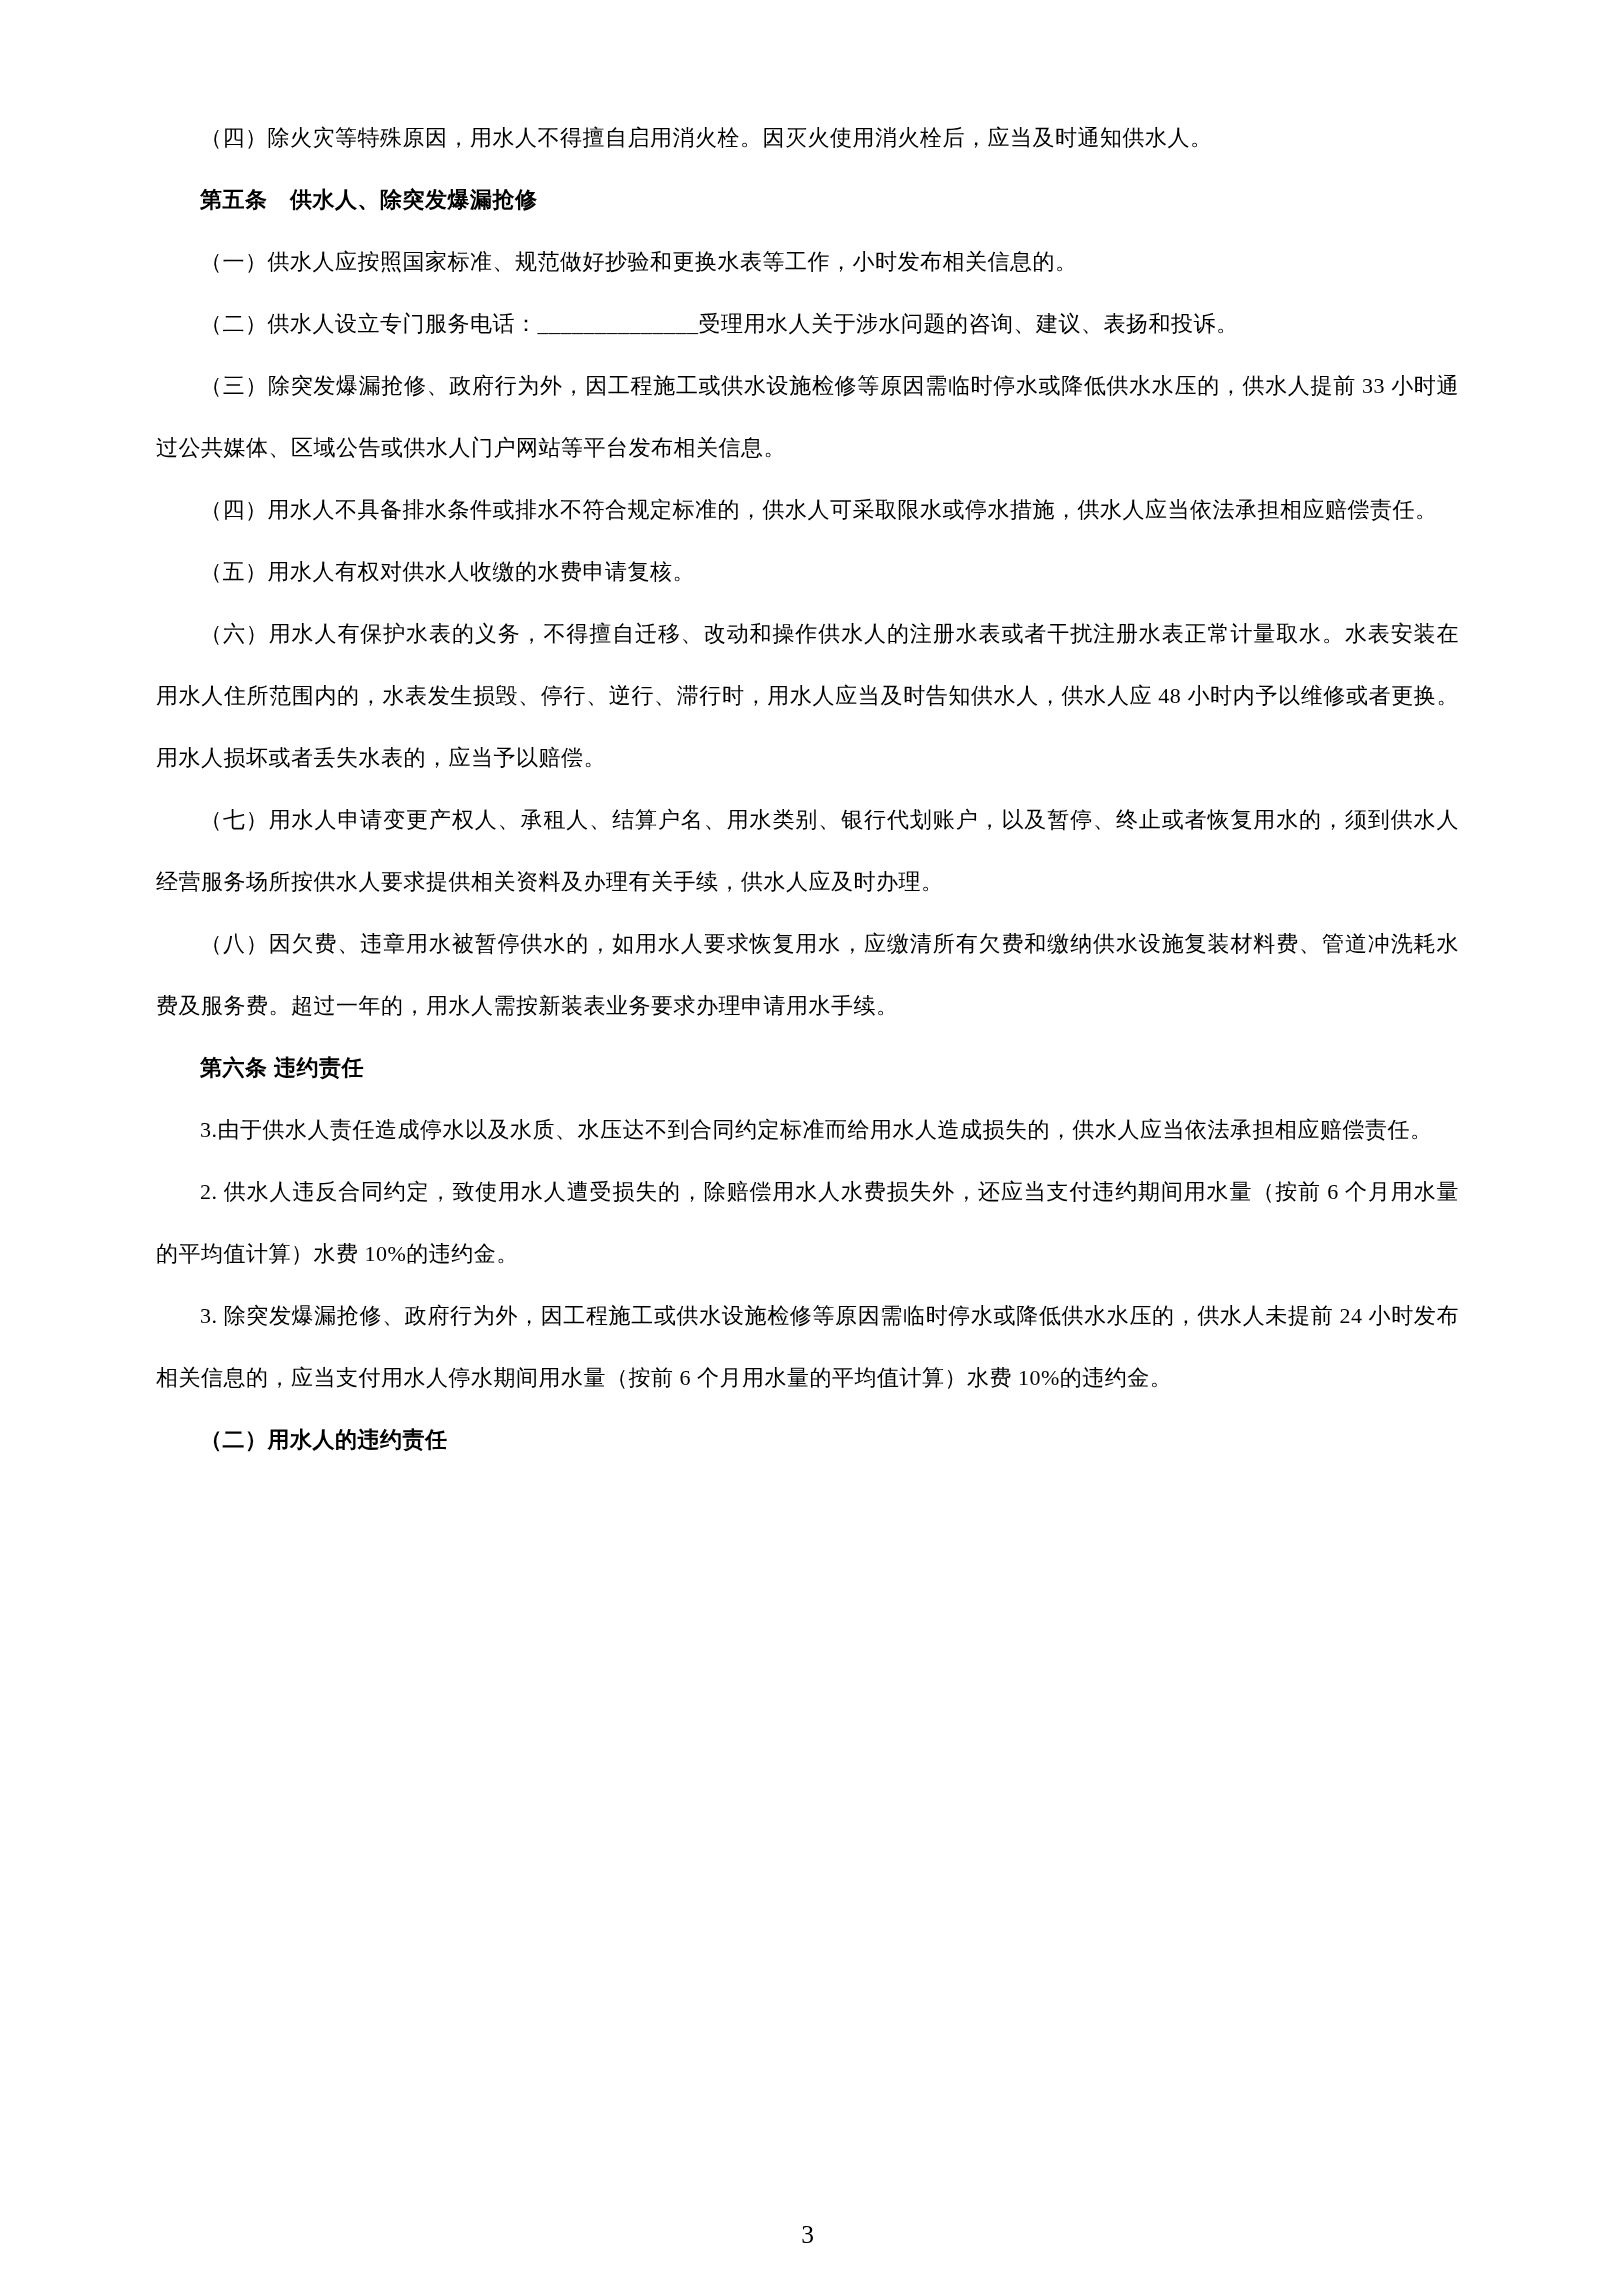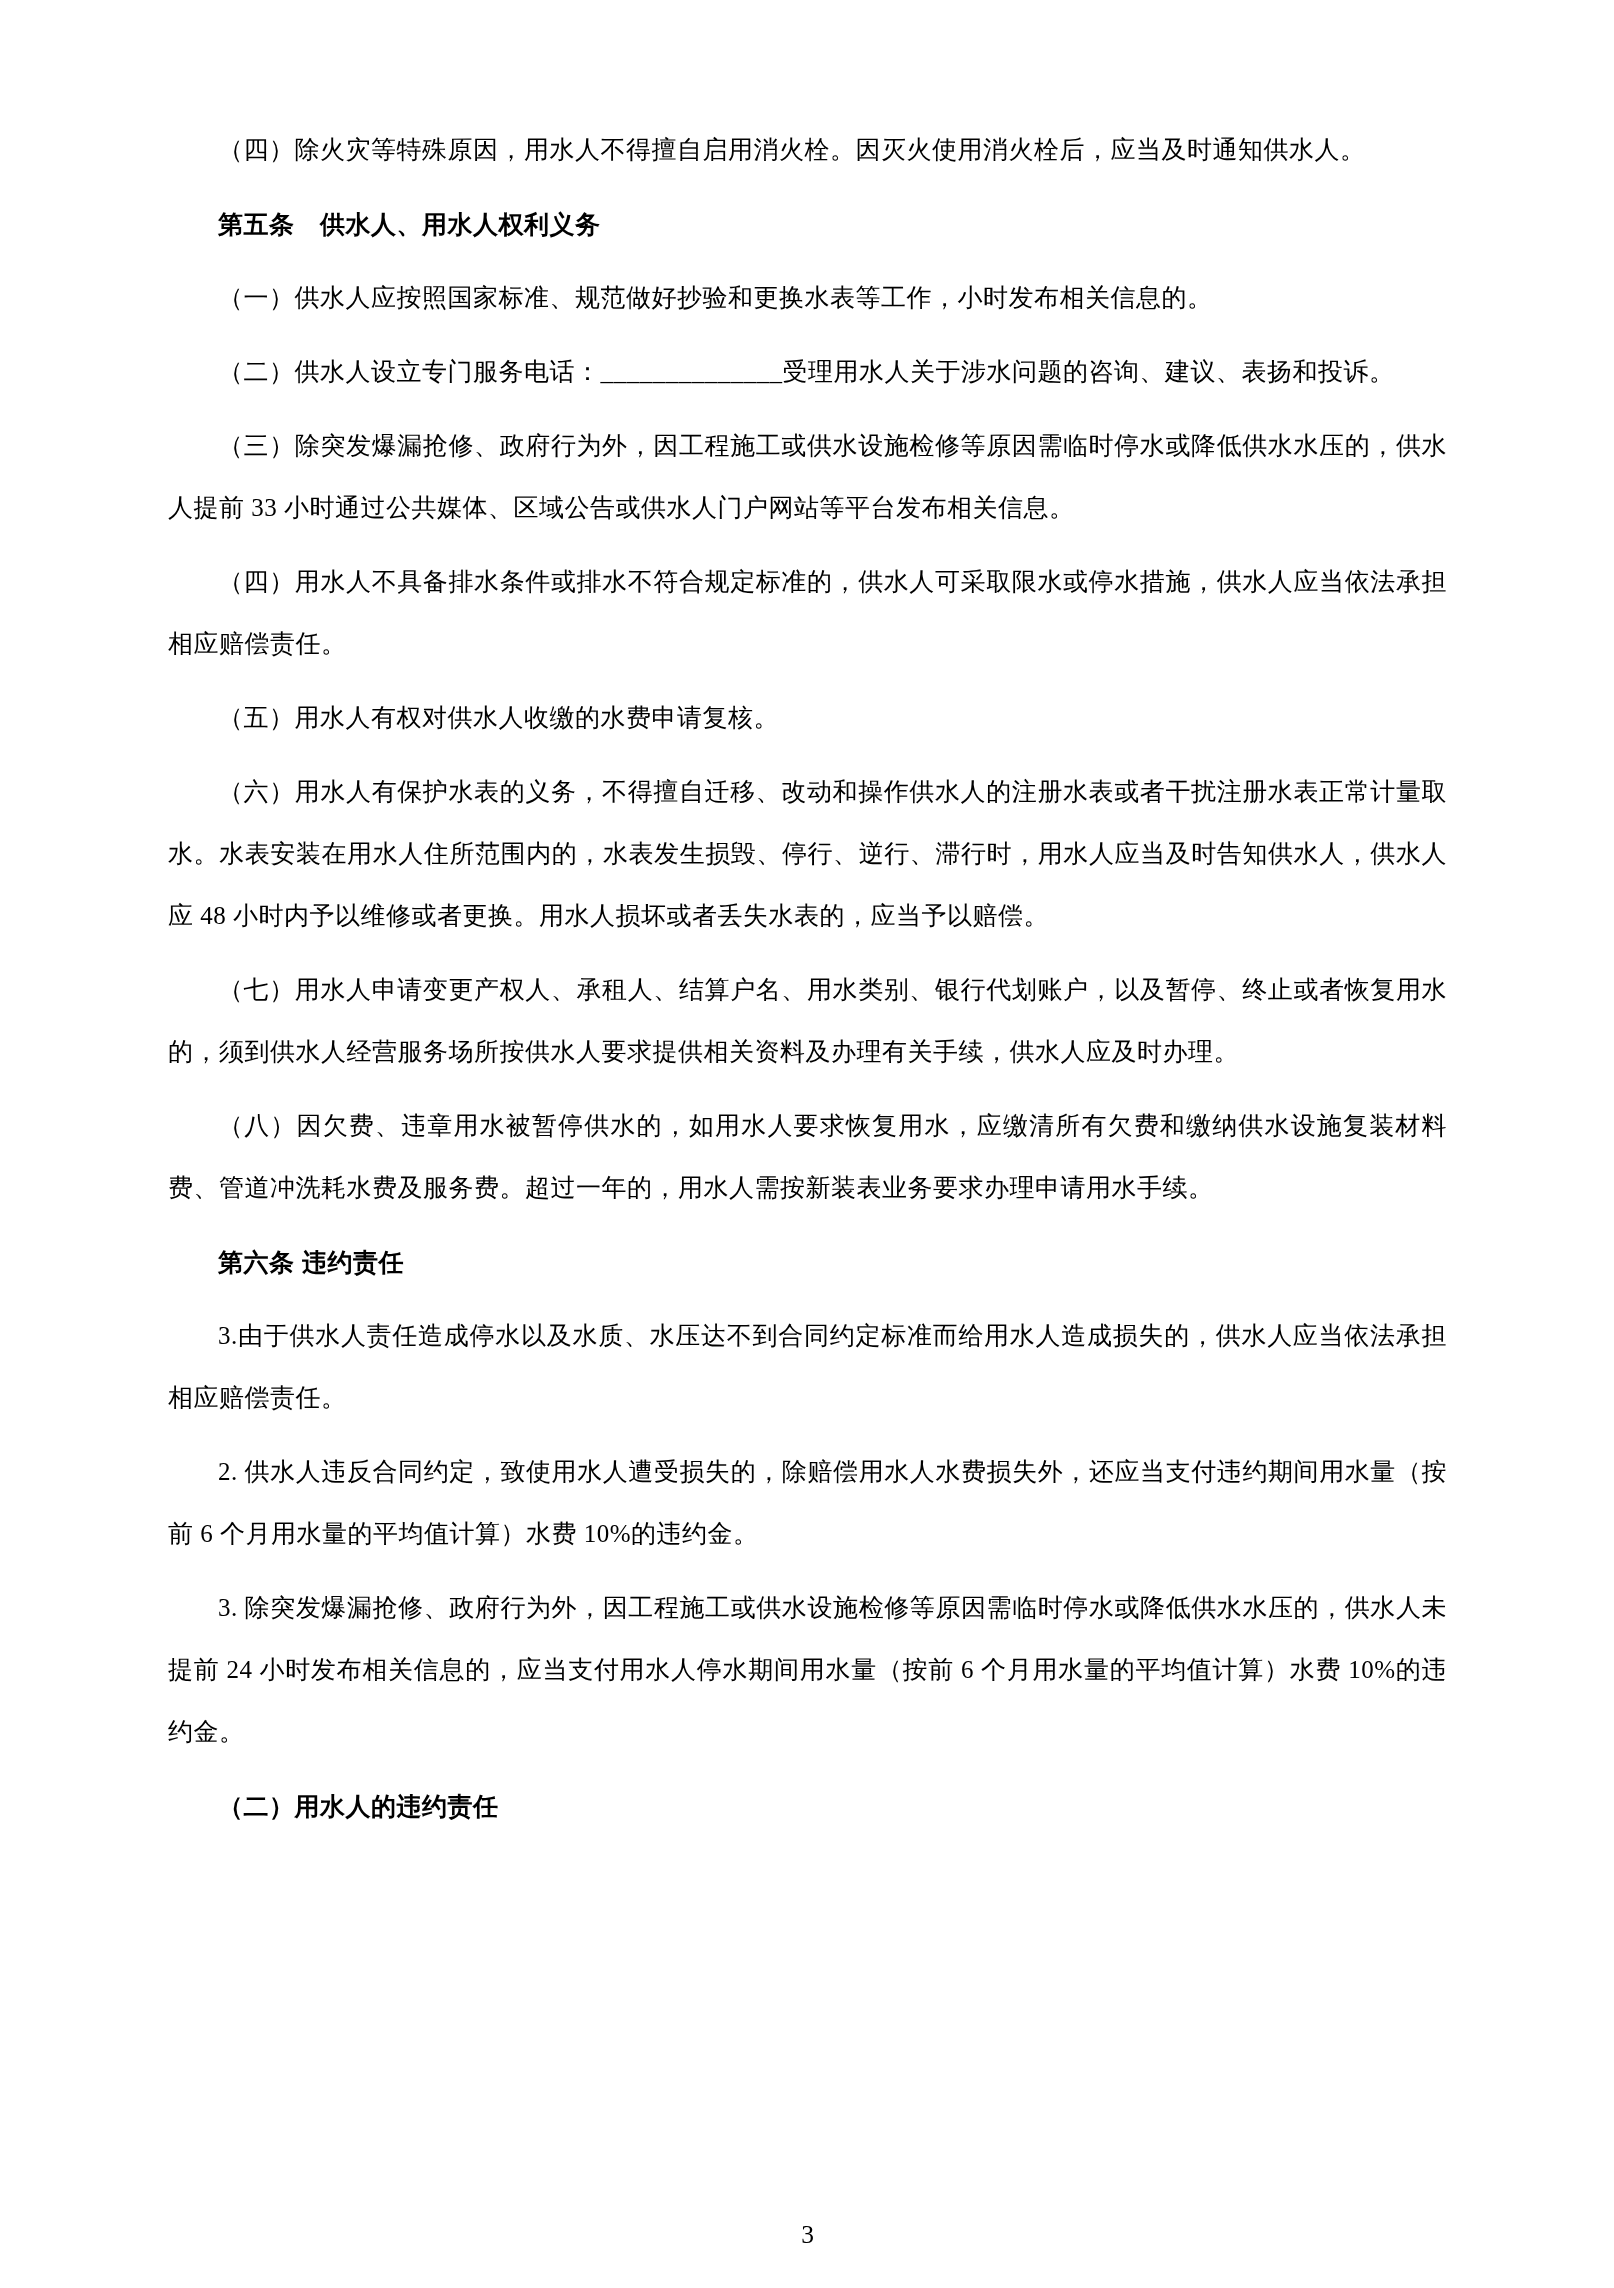--- a/index.html
+++ b/index.html
@@ -17,22 +17,22 @@
     font-family: "Liberation Serif", "DejaVu Serif", serif;
     color: #000000;
   }
   .content {
     position: absolute;
     top: 107px;
     left: 156px;
     right: 156px;
   }
   .para {
-    margin: 12px;
-    font-size: 25px;
+    margin: 0;
+    font-size: 22px;
     line-height: 62px;
     text-align: justify;
     text-indent: 2em;
     letter-spacing: 0.5px;
     word-break: break-all;
   }
   .para.body {
     font-family: "Liberation Serif", "DejaVu Serif", serif;
     font-weight: normal;
   }
@@ -49,21 +49,21 @@
     font-size: 25.5px;
     font-family: "Liberation Serif", "DejaVu Serif", serif;
   }
 </style>
 </head>
 <body>
 
 <div class="page">
   <div class="content">
     <p class="para body">（四）除火灾等特殊原因，用水人不得擅自启用消火栓。因灭火使用消火栓后，应当及时通知供水人。</p>
-    <p class="para heading">第五条　供水人、用水人权利义务</p>
+    <p class="para heading">第五条　供水人、除突发爆漏抢修</p>
     <p class="para body">（一）供水人应按照国家标准、规范做好抄验和更换水表等工作，小时发布相关信息的。</p>
     <p class="para body">（二）供水人设立专门服务电话：______________受理用水人关于涉水问题的咨询、建议、表扬和投诉。</p>
     <p class="para body">（三）除突发爆漏抢修、政府行为外，因工程施工或供水设施检修等原因需临时停水或降低供水水压的，供水人提前 33 小时通过公共媒体、区域公告或供水人门户网站等平台发布相关信息。</p>
     <p class="para body">（四）用水人不具备排水条件或排水不符合规定标准的，供水人可采取限水或停水措施，供水人应当依法承担相应赔偿责任。</p>
     <p class="para body">（五）用水人有权对供水人收缴的水费申请复核。</p>
     <p class="para body">（六）用水人有保护水表的义务，不得擅自迁移、改动和操作供水人的注册水表或者干扰注册水表正常计量取水。水表安装在用水人住所范围内的，水表发生损毁、停行、逆行、滞行时，用水人应当及时告知供水人，供水人应 48 小时内予以维修或者更换。用水人损坏或者丢失水表的，应当予以赔偿。</p>
     <p class="para body">（七）用水人申请变更产权人、承租人、结算户名、用水类别、银行代划账户，以及暂停、终止或者恢复用水的，须到供水人经营服务场所按供水人要求提供相关资料及办理有关手续，供水人应及时办理。</p>
     <p class="para body">（八）因欠费、违章用水被暂停供水的，如用水人要求恢复用水，应缴清所有欠费和缴纳供水设施复装材料费、管道冲洗耗水费及服务费。超过一年的，用水人需按新装表业务要求办理申请用水手续。</p>
     <p class="para heading">第六条 违约责任</p>
     <p class="para body">3.由于供水人责任造成停水以及水质、水压达不到合同约定标准而给用水人造成损失的，供水人应当依法承担相应赔偿责任。</p>

